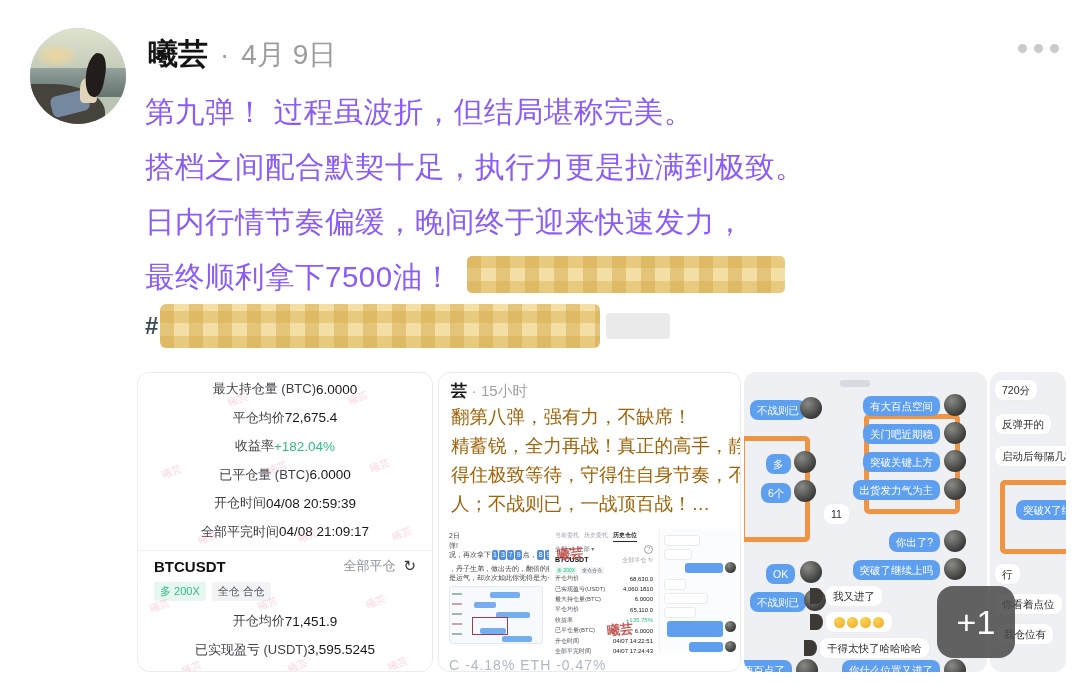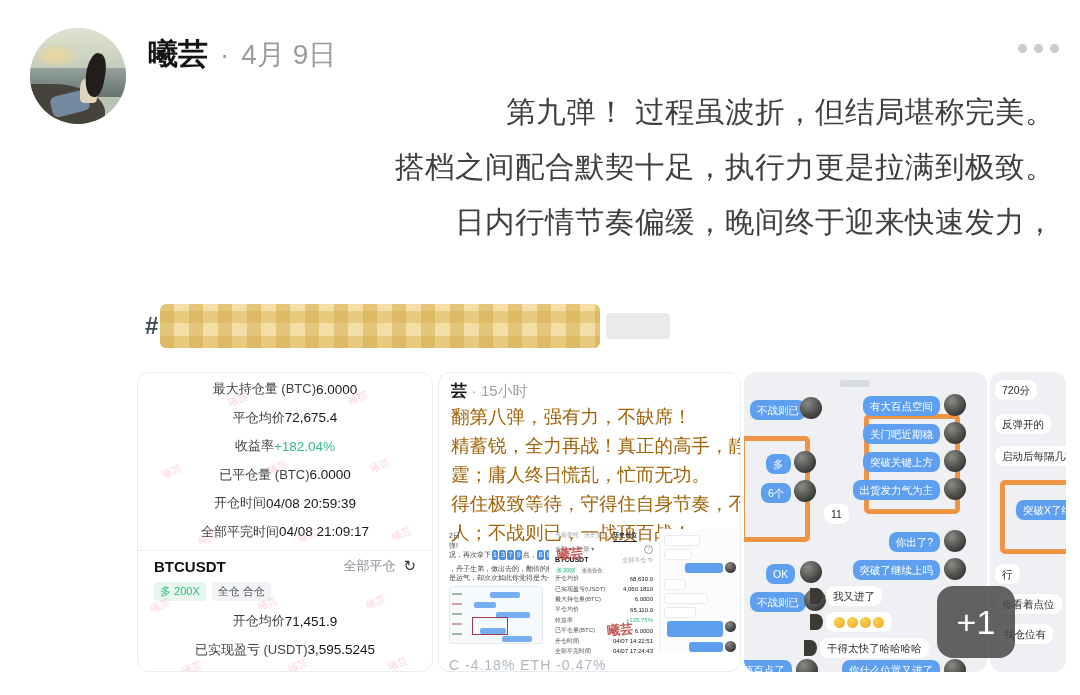--- a/index.html
+++ b/index.html
@@ -13,21 +13,21 @@
   .av-rock{position:absolute;left:0;bottom:0;width:78%;height:42%;background:#46433c;border-radius:0 70% 0 0;}
   .av-jeans{position:absolute;left:22%;top:68%;width:40%;height:22%;background:#74889f;transform:rotate(-14deg);border-radius:6px;}
   .av-body{position:absolute;left:52%;top:52%;width:18%;height:26%;background:#e0d4ba;border-radius:40% 40% 20% 20%;}
   .av-hair{position:absolute;left:58%;top:26%;width:20%;height:46%;background:#221d1a;border-radius:50% 50% 40% 60%;transform:rotate(10deg);}
   .hdr{position:absolute;left:148px;top:34px;font-size:30px;display:flex;align-items:baseline;gap:12px;}
   .hdr .name{font-weight:700;color:#141414;}
   .hdr .dot,.hdr .date{color:#9c9c9c;font-size:28px;}
   .menu{position:absolute;left:1018px;top:44px;display:flex;gap:7px;}
   .menu i{width:9px;height:9px;border-radius:50%;background:#cbcbcb;display:block;}
   
-  .content{position:absolute;left:145px;top:84px;width:910px;font-size:29.5px;line-height:55px;font-weight:500;color:#404040;letter-spacing:.5px;text-align:right;}
+  .content{position:absolute;left:145px;top:84px;width:910px;font-size:29.5px;line-height:55px;font-weight:500;color:#8b5cf6;letter-spacing:.5px;}
   .mosaic{background-color:#ecd28e;background-image:
       repeating-linear-gradient(90deg,rgba(209,165,62,.5) 0 14px,rgba(247,226,156,.05) 14px 29px),
       repeating-linear-gradient(0deg,rgba(226,186,92,.55) 0 12px,rgba(246,228,170,.6) 12px 25px);}
   .blur-a{display:inline-block;width:318px;height:37px;border-radius:5px;vertical-align:-6px;margin-left:14px;opacity:.92;}
   .blur-line{position:absolute;left:145px;top:303px;height:46px;display:flex;align-items:center;}
   .blur-prefix{font-size:24px;color:#3a4a50;font-weight:700;margin-right:2px;}
   .blur-b{width:440px;height:44px;border-radius:6px;opacity:.92;}
   .blur-tail{width:64px;height:26px;background:#d9d9d9;opacity:.55;border-radius:4px;margin-left:6px;}
   
   .atts{position:absolute;left:137px;top:372px;width:929px;height:300px;}
@@ -118,20 +118,21 @@
   <div class="menu">
       <i></i>
       <i></i>
       <i></i>
     </div>
 
   <div class="content">
     <div>第九弹！ 过程虽波折，但结局堪称完美。</div>
     <div>搭档之间配合默契十足，执行力更是拉满到极致。</div>
     <div>日内行情节奏偏缓，晚间终于迎来快速发力，</div>
+    <div><span>最终顺利拿下7500油！</span><span class="mosaic blur-a"></span></div>
   </div>
   <div class="blur-line">
     <span class="blur-prefix">#</span>
     <span class="mosaic blur-b"></span>
     <span class="blur-tail"></span>
   </div>
 
   <div class="atts">
 
     <div class="card white c1">
@@ -201,21 +202,20 @@
     </div>
 
     <div class="card white c2">
       <div class="qhdr">
         <span class="qname">芸</span>
         <span class="qdot">·</span>
         <span class="qtime">15小时</span>
       </div>
       <div class="qline">翻第八弹，强有力，不缺席！</div>
       <div class="qline">精蓄锐，全力再战！真正的高手，静如磐石</div>
-      <div class="qline">霆；庸人终日慌乱，忙而无功。</div>
       <div class="qline">得住极致等待，守得住自身节奏，不鸣则已</div>
       <div class="qline">人；不战则已，一战顶百战！…</div>
 
       <div class="inner">
         <div class="in-left">
           <div>2日</div>
           <div>弹!</div>
           <div style="white-space:nowrap;overflow:hidden;">
             <span>况，再次拿下</span><span class="digitbox">1</span><span class="digitbox">3</span><span class="digitbox">7</span><span class="digitbox">9</span><span>点，</span><span class="digitbox">8</span><span class="digitbox">9</span>
           </div>

